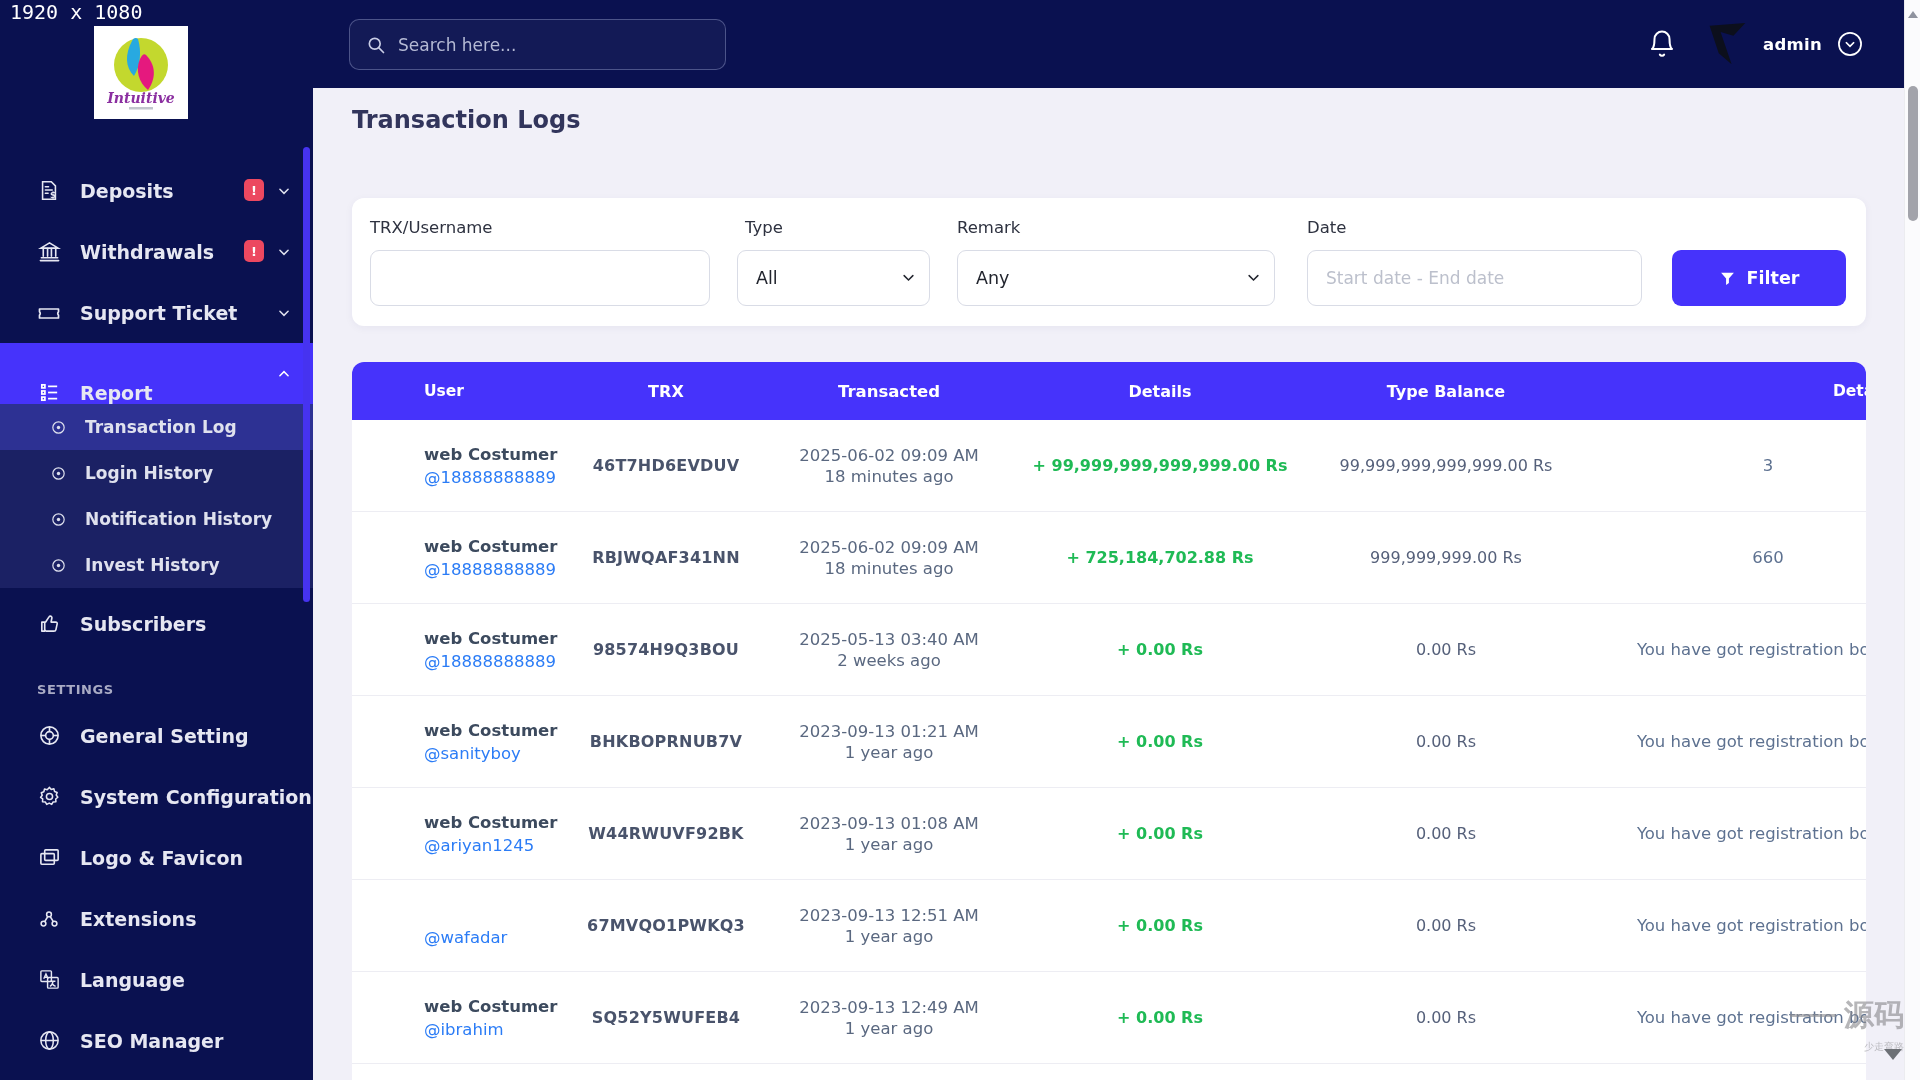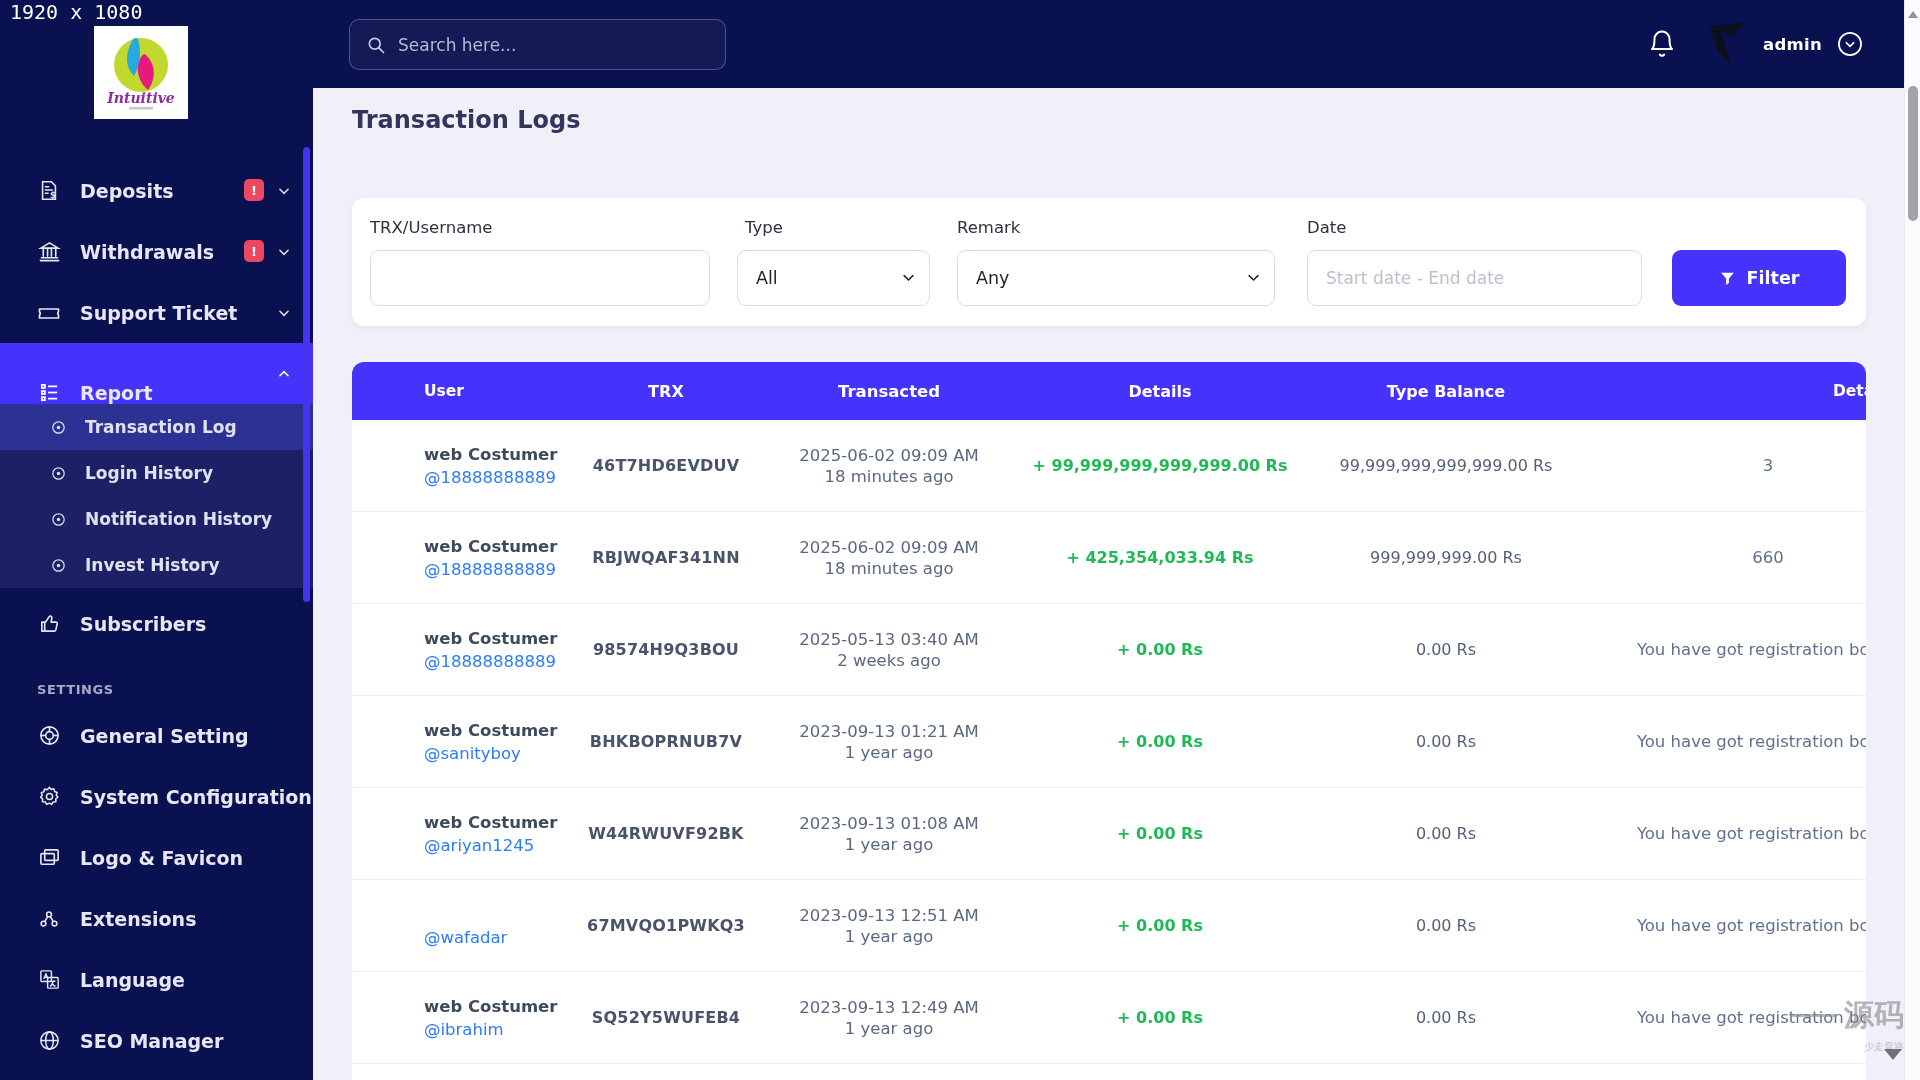--- a/index.html
+++ b/index.html
@@ -399,21 +399,21 @@
         <div class="c cde">3</div>
       </div>
 
       <div class="trow">
         <div class="c cu"><div class="uname">web Costumer</div><a class="ulink">@18888888889</a></div>
         <div class="c ct">RBJWQAF341NN</div>
         <div class="c cd">
             <div>2025-06-02 09:09 AM</div>
             <div>18 minutes ago</div>
           </div>
-        <div class="c ca">+ 425,354,033.94 Rs</div>
+        <div class="c ca">+ 725,184,702.88 Rs</div>
         <div class="c cp">999,999,999.00 Rs</div>
         <div class="c cde">660</div>
       </div>
 
       <div class="trow">
         <div class="c cu"><div class="uname">web Costumer</div><a class="ulink">@18888888889</a></div>
         <div class="c ct">98574H9Q3BOU</div>
         <div class="c cd">
             <div>2025-05-13 03:40 AM</div>
             <div>2 weeks ago</div>

